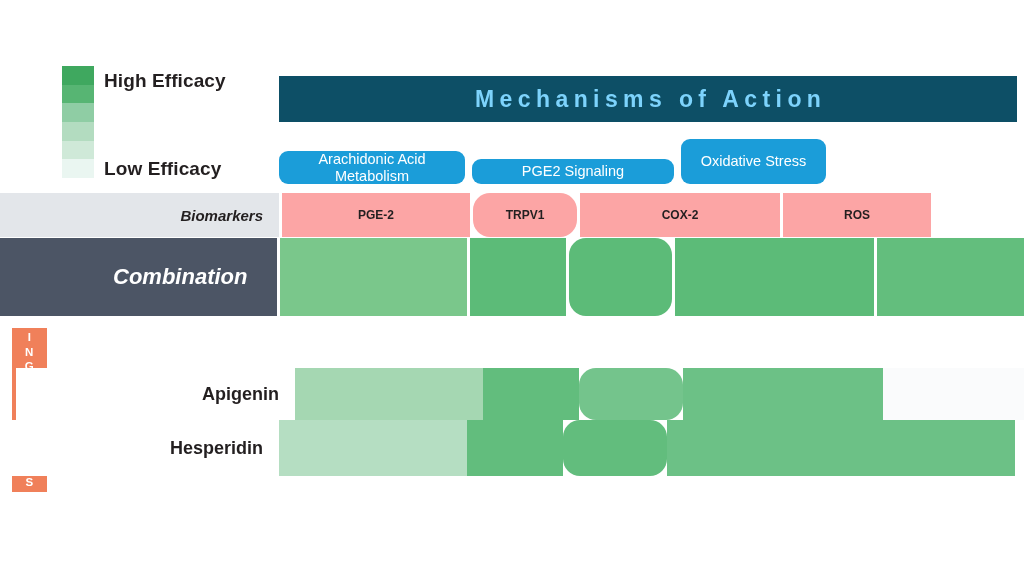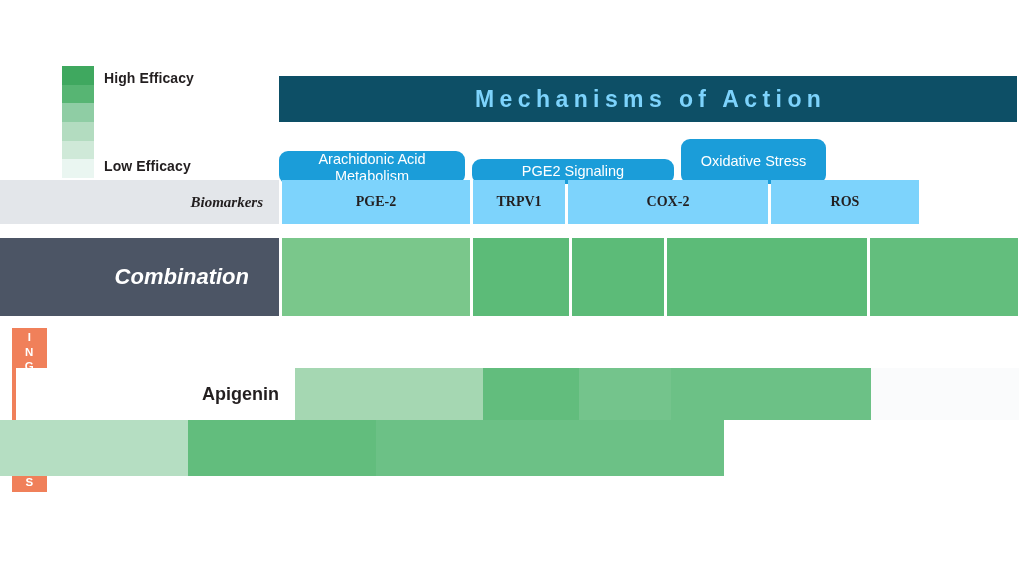--- a/index.html
+++ b/index.html
@@ -30,21 +30,21 @@
     top: 0;
     width: 32px;
     height: 112px;
     display: flex;
     flex-direction: column;
   }
   #legend-swatches .swatch { flex: 1 1 0; width: 100%; }
   .legend-label {
     position: absolute;
     left: 42px;
-    font-size: 14px;
+    font-size: 19px;
     font-weight: bold;
     color: #231f20;
     white-space: nowrap;
     letter-spacing: 0.1px;
   }
   #legend-high { top: 4px; }
   #legend-low  { top: 92px; }
 
   
   #moa-banner {
@@ -91,52 +91,51 @@
   }
   .pill.c-pge2 { width: 186px; margin-top: 12px; }
   .pill.c-cgrp { width: 202px; margin-top: 20px; }
   .pill.c-cox2 { width: 185px; }
   .pill.c-ros  { width: 145px; }
 
   
   #biomarker-row {
     position: absolute;
     left: 0px;
-    top: 180px;
+    top: 193px;
     width: 1024px;
     height: 44px;
     display: flex;
-    font-family: Liberation Serif, serif;
   }
   #biomarker-row .bm-label-cell {
     width: 279px;
     background: #e3e6ea;
     display: flex;
     align-items: center;
     justify-content: flex-end;
     padding-right: 16px;
     box-sizing: border-box;
     font-size: 15px;
     font-weight: bold;
     font-style: italic;
     color: #231f20;
   }
   #biomarker-row .bm-cell {
-    background: #7dd3fc;
-    display: flex;
-    align-items: center;
-    justify-content: center;
-    font-size: 14px;
+    background: #fca5a5;
+    display: flex;
+    align-items: center;
+    justify-content: center;
+    font-size: 12px;
     font-weight: bold;
     color: #231f20;
     margin-left: 3px;
   }
   .w-pge2 { width: 188px; }
   .w-cgrp { width: 96px; }
-  .w-trpv1 { width: 92px; }
+  .w-trpv1 { width: 104px; border-radius: 17px; }
   .w-cox2 { width: 200px; }
   .w-ros  { width: 148px; }
 
   #combination-row {
     position: absolute;
     left: 0px;
     top: 238px;
     width: 1024px;
     height: 78px;
     display: flex;
@@ -262,18 +261,19 @@
 <div class="ingredient-row" id="apigenin-row">
   <div class="ing-label-cell">Apigenin</div>
   <div class="ing-cell w-pge2" style="background-color: rgb(165, 215, 178);"></div>
   <div class="ing-cell w-cgrp" style="background-color: rgb(98, 189, 125);"></div>
   <div class="ing-cell w-trpv1" style="background-color: rgb(116, 196, 140);"></div>
   <div class="ing-cell w-cox2" style="background-color: rgb(108, 193, 134);"></div>
   <div class="ing-cell w-ros" style="background-color: rgb(250, 251, 252);"></div>
 </div>
 
 <div class="ingredient-row" id="hesperidin-row">
+  <div class="ing-label-cell">Hesperidin</div>
   <div class="ing-cell w-pge2" style="background-color: rgb(181, 222, 194);"></div>
   <div class="ing-cell w-cgrp" style="background-color: rgb(98, 189, 125);"></div>
   <div class="ing-cell w-trpv1" style="background-color: rgb(98, 189, 125);"></div>
   <div class="ing-cell w-cox2" style="background-color: rgb(108, 193, 134);"></div>
   <div class="ing-cell w-ros" style="background-color: rgb(108, 193, 134);"></div>
 </div>
 
 </body></html>

